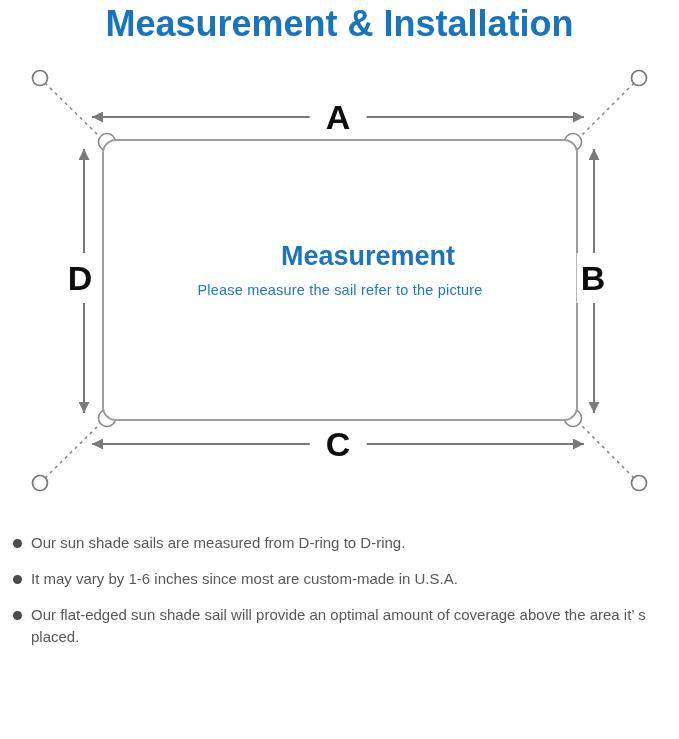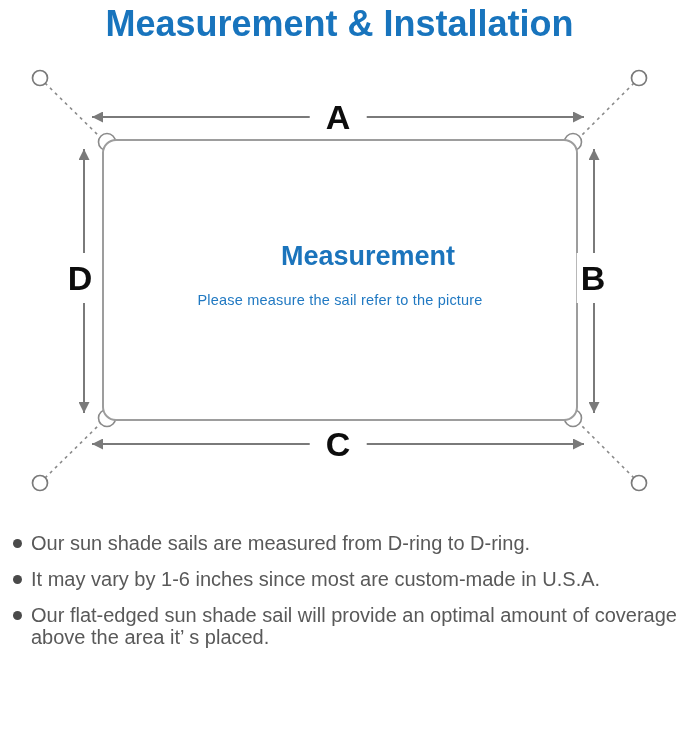--- a/index.html
+++ b/index.html
@@ -26,32 +26,32 @@
   .label-a { left: 338px; top: 57px; }
   .label-b { left: 593px; top: 218px; }
   .label-c { left: 338px; top: 384px; }
   .label-d { left: 80px;  top: 218px; }
 
   .center-title {
     position: absolute; left: 340px; top: 196px; transform: translate(-50%, -50%);
     font-size: 27px; font-weight: bold; color: #1b74bc; white-space: nowrap; margin-left: 28px;
   }
   .center-sub {
-    position: absolute; left: 340px; top: 240px; transform: translate(-50%, -50%);
+    position: absolute; left: 340px; top: 230px; transform: translate(-50%, -50%);
     font-size: 14.5px; color: #2179c2; white-space: nowrap; letter-spacing: 0.2px;
   }
 
   .notes {
     position: absolute; top: 532px; left: 13px; right: 0;
     list-style: none;
   }
   .notes li {
     display: flex; gap: 9px;
     margin-bottom: 14px;
-    font-size: 20px; line-height: 22px; color: #595959;
+    font-size: 15px; line-height: 22px; color: #595959;
     padding-right: 2px;
   }
   .notes .dot {
     flex: none; width: 9px; height: 9px; border-radius: 50%;
     background: #4a4a4a; margin-top: 6.5px;
   }
 </style>
 </head>
 <body>
 

